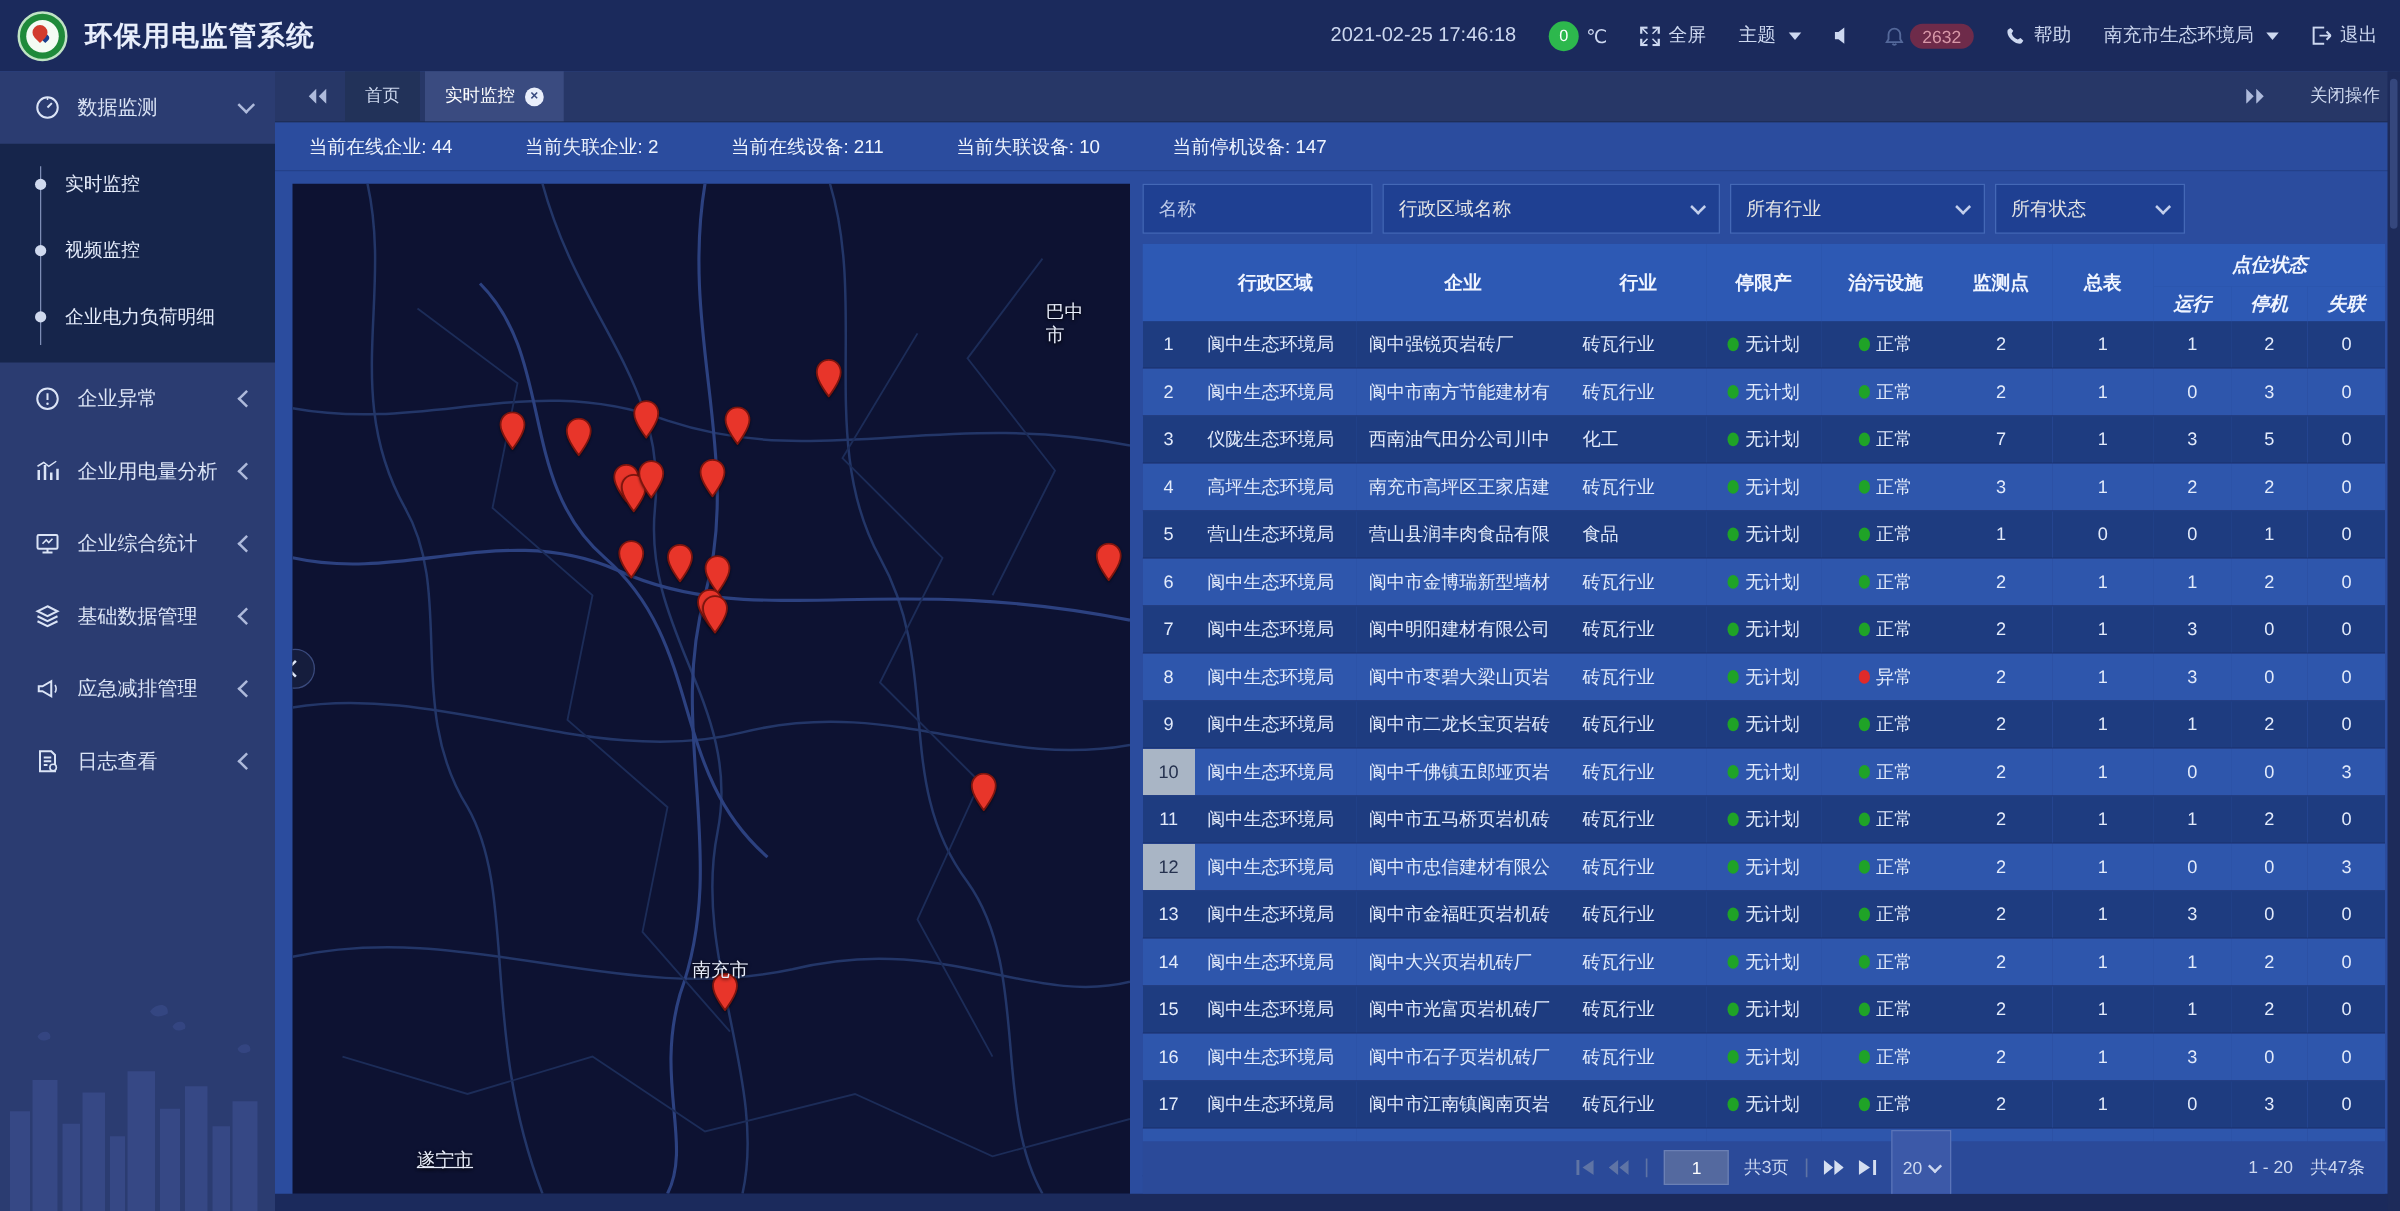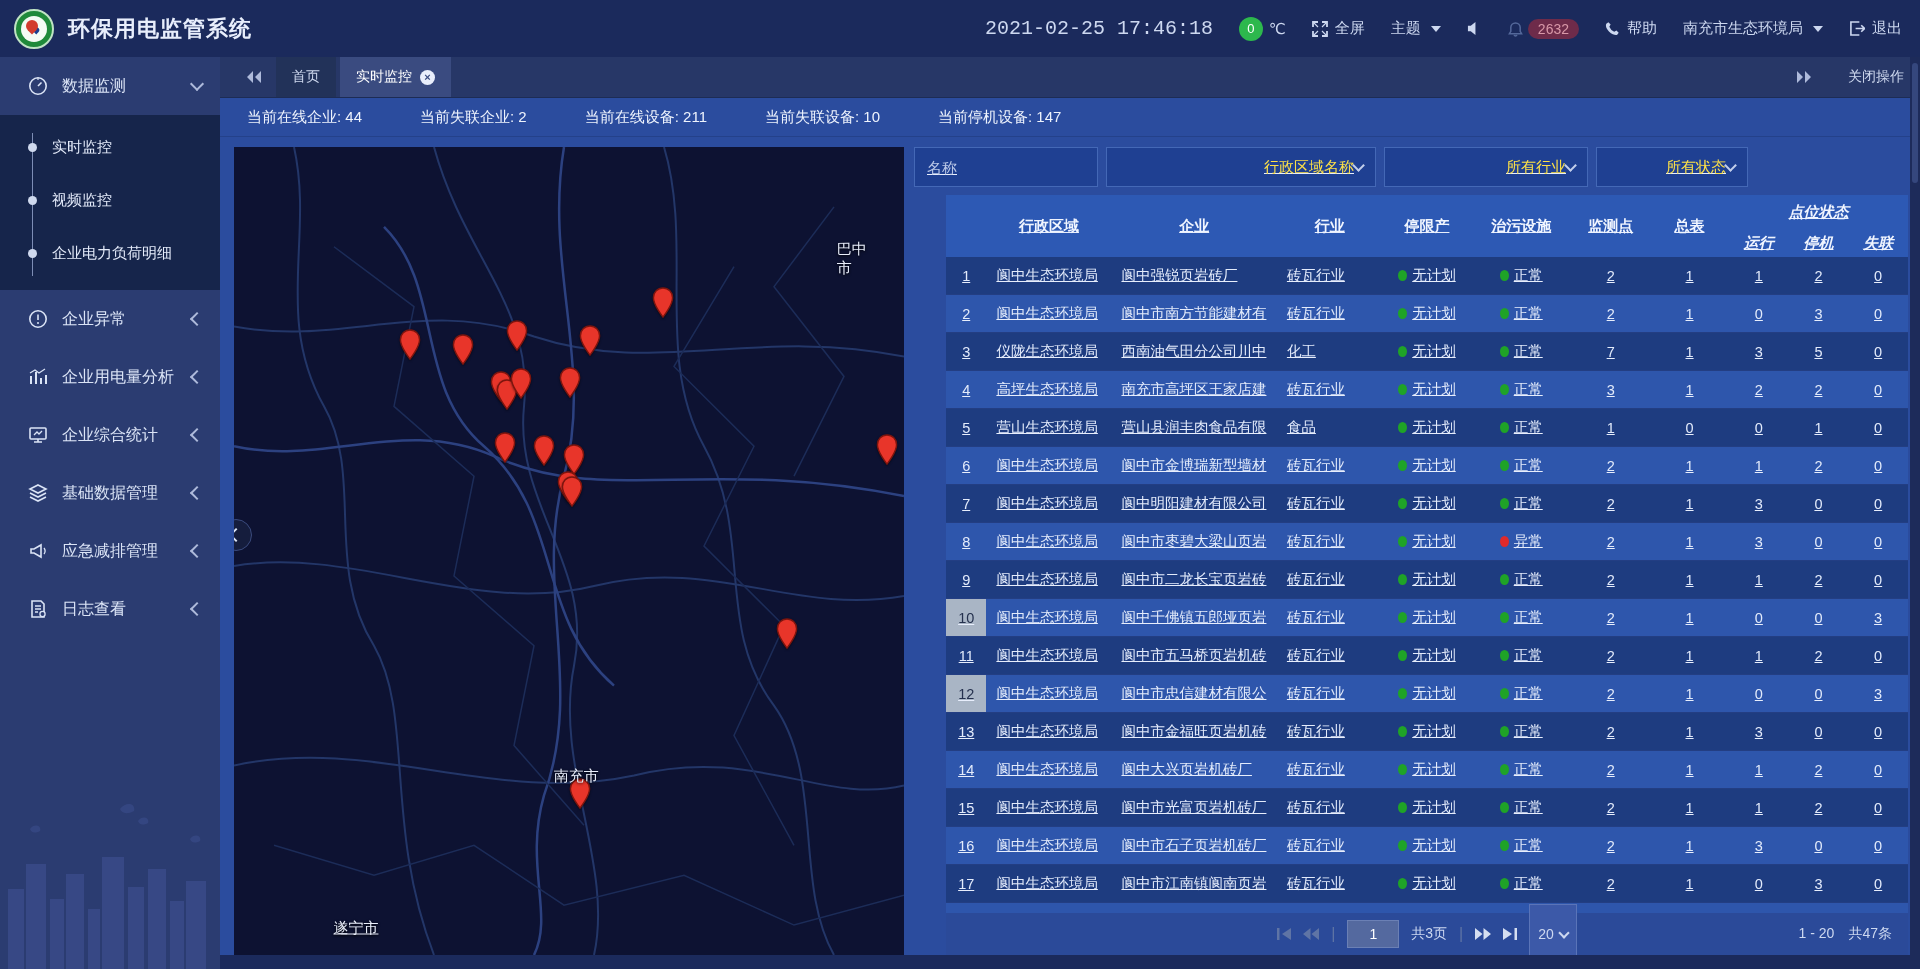--- a/index.html
+++ b/index.html
@@ -10,21 +10,21 @@
     -webkit-font-smoothing:antialiased;
   }
   
   .topbar{height:57px;background:#1b2a5c;display:flex;align-items:center;justify-content:space-between;padding:0 18px 0 14px;}
   .brand{display:flex;align-items:center;gap:14px;}
   .logo{width:36px;height:36px;border-radius:50%;background:#1f8a3a;border:2px solid #bfe3c4;position:relative;flex-shrink:0;}
   .logo::before{content:"";position:absolute;inset:5px;border-radius:50%;background:#f4fbf4;}
   .logo::after{content:"";position:absolute;left:10px;top:9px;width:12px;height:12px;background:#d23c2e;border-radius:50% 50% 50% 0;transform:rotate(-45deg);box-shadow:0 6px 0 -3px #1b3f8f;}
   .app-title{font-size:22px;font-weight:bold;letter-spacing:1px;}
   .top-right{display:flex;align-items:center;gap:26px;font-size:15px;color:#cdd8f0;}
-  .datetime{font-size:20px;font-family:Liberation Mono, monospace;}
+  .datetime{font-size:16px;}
   .temp{display:flex;align-items:center;gap:6px;}
   .temp-badge{width:24px;height:24px;border-radius:50%;background:#2db84d;color:#fff;font-size:13px;display:flex;align-items:center;justify-content:center;}
   .top-item{display:flex;align-items:center;gap:7px;cursor:pointer;white-space:nowrap;}
   .top-item svg{display:block;}
   .caret{width:0;height:0;border-left:5px solid transparent;border-right:5px solid transparent;border-top:6px solid #cdd8f0;display:inline-block;margin-left:3px;}
   .bell-badge{background:#6e2b4a;color:#d898a8;border-radius:10px;padding:2px 10px;font-size:14px;margin-left:-2px;}
   
   .page-body{display:flex;height:912px;}
   .sidebar{width:220px;background:#2b3c71;flex-shrink:0;position:relative;overflow:hidden;}
   .content{flex:1;display:flex;flex-direction:column;min-width:0;position:relative;}
@@ -53,31 +53,31 @@
   
   .main{flex:1;display:flex;padding:10px 12px 0 14px;gap:10px;min-height:0;}
   .map{width:670px;flex-shrink:0;background:#0d1232;position:relative;overflow:hidden;}
   .map-roads{position:absolute;inset:0;width:100%;height:100%;}
   .pin{position:absolute;width:22px;height:31px;transform:translate(-50%,-100%);}
   .pin svg{width:100%;height:100%;display:block;filter:drop-shadow(0 1px 1px rgba(0,0,0,.5));}
   .city{position:absolute;transform:translate(-50%,-50%);font-size:15px;color:#e9eefb;text-shadow:0 1px 3px #000;}
   .map-handle{position:absolute;left:-14px;top:46%;width:30px;height:30px;border-radius:50%;background:#151d3d;border:1px solid #3a4a7d;color:#dfe7f7;display:flex;align-items:center;justify-content:center;cursor:pointer;font-size:11px;}
   .map-handle .chev{border-color:#dfe7f7;}
   
-  .panel{flex:1;display:flex;flex-direction:column;min-width:0;position:relative;text-decoration:underline;}
+  .panel{flex:1;display:flex;flex-direction:column;min-width:0;position:relative;}
   .filters{height:40px;display:flex;gap:8px;margin-bottom:8px;flex-shrink:0;}
   .f-input{width:158px;background:#1f4092;border:1px solid #44113f;border:1px solid #4468b6;color:#bcc9e8;font-size:15px;padding:0 12px;outline:none;}
   .f-input::placeholder{color:#bcc9e8;}
-  .f-select{background:#1f4092;border:1px solid #4468b6;display:flex;align-items:center;justify-content:flex-end;padding:0 12px;font-size:15px;color:#fde047;cursor:pointer;}
+  .f-select{background:#1f4092;border:1px solid #4468b6;display:flex;align-items:center;justify-content:space-between;padding:0 12px;font-size:15px;color:#e5e5e5;cursor:pointer;}
   .f-select .chev{width:7px;height:7px;border-color:#c3cfec;transform:rotate(45deg);margin-top:-4px;}
   .f-region{width:244px;}
   .f-industry{width:178px;}
   .f-status{width:126px;}
   
-  .tablewrap{flex:1;position:relative;overflow:hidden;min-height:0;margin-left:32px;}
+  .tablewrap{flex:1;position:relative;overflow:hidden;min-height:0;}
   table{border-collapse:collapse;width:100%;table-layout:fixed;}
   thead th{background:#2d59b4;color:#f0f5ff;font-size:15px;font-weight:bold;padding:0;height:34px;}
   thead tr.sub th{height:28px;font-style:italic;}
   th.group{font-style:italic;}
   tbody td{height:37px;font-size:14.5px;color:#e3ebfb;text-align:center;padding:0 4px;overflow:hidden;white-space:nowrap;text-overflow:clip;}
   tbody tr:nth-child(odd) td{background:#1e3c80;}
   tbody tr:nth-child(even) td{background:#2e56ac;}
   tbody tr{border-bottom:1px solid rgba(10,20,50,.25);}
   td.c-l{text-align:left;padding-left:10px;}
   td.c-no.gray{background:#a9b5c5 !important;color:#25314e;}

